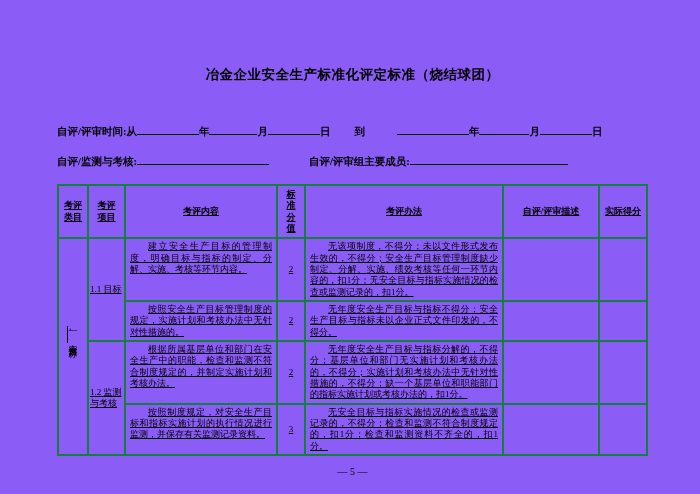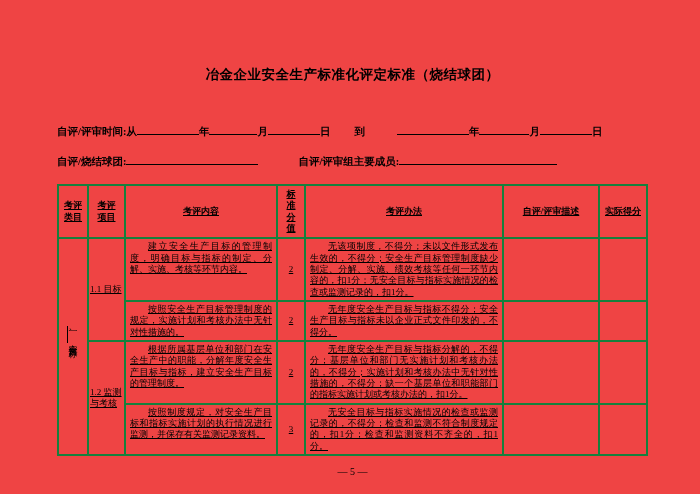--- a/index.html
+++ b/index.html
@@ -2,21 +2,21 @@
 <html><head>
 <meta charset="utf-8">
 <style>
   * { margin:0; padding:0; box-sizing:border-box; }
   html,body { background:#fff; }
   body {
     width:700px; height:494px; overflow:hidden;
     font-family:"Liberation Serif","DejaVu Serif",serif;
     color:#000;
   }
-  .page { width:700px; height:494px; padding:66px 52px 0 57px; position:relative; background:#ef4444; }
+  .page { width:700px; height:494px; padding:66px 52px 0 57px; position:relative; background:#8b5cf6; }
   .title { text-align:center; font-size:13.5px; font-weight:bold; letter-spacing:.5px; margin-bottom:40px; }
   .form-line { font-size:10.5px; font-weight:bold; margin-bottom:15px; white-space:nowrap; }
   .lbl { display:inline-block; }
   .u { display:inline-block; border-bottom:1px solid #000; height:11px; vertical-align:baseline; }
   .gap { display:inline-block; height:1px; }
   table.eval { border-collapse:collapse; table-layout:fixed; width:591px; margin-top:10px; }
   table.eval th, table.eval td { border:2px solid #15803d; font-size:9px; line-height:1.26;text-decoration:underline; }
   table.eval th { font-weight:bold; text-align:center; vertical-align:middle; padding:3px 5px; }
   th.wide-pad { padding:3px 13px;margin-top:11px; }
   td { vertical-align:middle; padding:2px 3px; }
@@ -32,21 +32,21 @@
 
 <div class="page">
 
   <div class="title">冶金企业安全生产标准化评定标准（烧结球团）</div>
 
   <div>
     <div class="form-line">
       <span class="lbl">自评/评审时间:从</span><span class="u" style="width:62px"></span><span class="lbl">年</span><span class="u" style="width:48px"></span><span class="lbl">月</span><span class="u" style="width:52px"></span><span class="lbl">日</span><span class="gap" style="width:24px"></span><span class="lbl">到</span><span class="gap" style="width:32px"></span><span class="u" style="width:72px"></span><span class="lbl">年</span><span class="u" style="width:50px"></span><span class="lbl">月</span><span class="u" style="width:52px"></span><span class="lbl">日</span>
     </div>
     <div class="form-line">
-      <span class="lbl">自评/烧结球团:</span><span class="u" style="width:132px"></span><span class="gap" style="width:40px"></span><span class="lbl">自评/评审组主要成员:</span><span class="u" style="width:158px"></span>
+      <span class="lbl">自评/监测与考核:</span><span class="u" style="width:132px"></span><span class="gap" style="width:40px"></span><span class="lbl">自评/评审组主要成员:</span><span class="u" style="width:158px"></span>
     </div>
   </div>
 
   <table class="eval">
     <colgroup>
       <col style="width:30px">
         <col style="width:37px">
         <col style="width:152px">
         <col style="width:28px">
         <col style="width:198px">
@@ -78,21 +78,21 @@
       </tr>
       <tr>
         <td class="content">按照安全生产目标管理制度的规定，实施计划和考核办法中无针对性措施的。</td>
         <td class="score">2</td>
         <td class="method">无年度安全生产目标与指标不得分；安全生产目标与指标未以企业正式文件印发的，不得分。</td>
         <td class="review"></td>
         <td class="actual"></td>
       </tr>
       <tr>
         <td class="proj" rowspan="2">1.2 监测与考核</td>
-        <td class="content">根据所属基层单位和部门在安全生产中的职能，分解年度安全生产目标与指标，建立安全生产目标的管理制度。</td>
+        <td class="content">根据所属基层单位和部门在安全生产中的职能，检查和监测不符合制度规定的，并制定实施计划和考核办法。</td>
         <td class="score">2</td>
         <td class="method">无年度安全生产目标与指标分解的，不得分；基层单位和部门无实施计划和考核办法的，不得分；实施计划和考核办法中无针对性措施的，不得分；缺一个基层单位和职能部门的指标实施计划或考核办法的，扣1分。</td>
         <td class="review"></td>
         <td class="actual"></td>
       </tr>
       <tr>
         <td class="content">按照制度规定，对安全生产目标和指标实施计划的执行情况进行监测，并保存有关监测记录资料。</td>
         <td class="score">3</td>
         <td class="method">无安全目标与指标实施情况的检查或监测记录的，不得分；检查和监测不符合制度规定的，扣1分；检查和监测资料不齐全的，扣1分。</td>
         <td class="review"></td>

